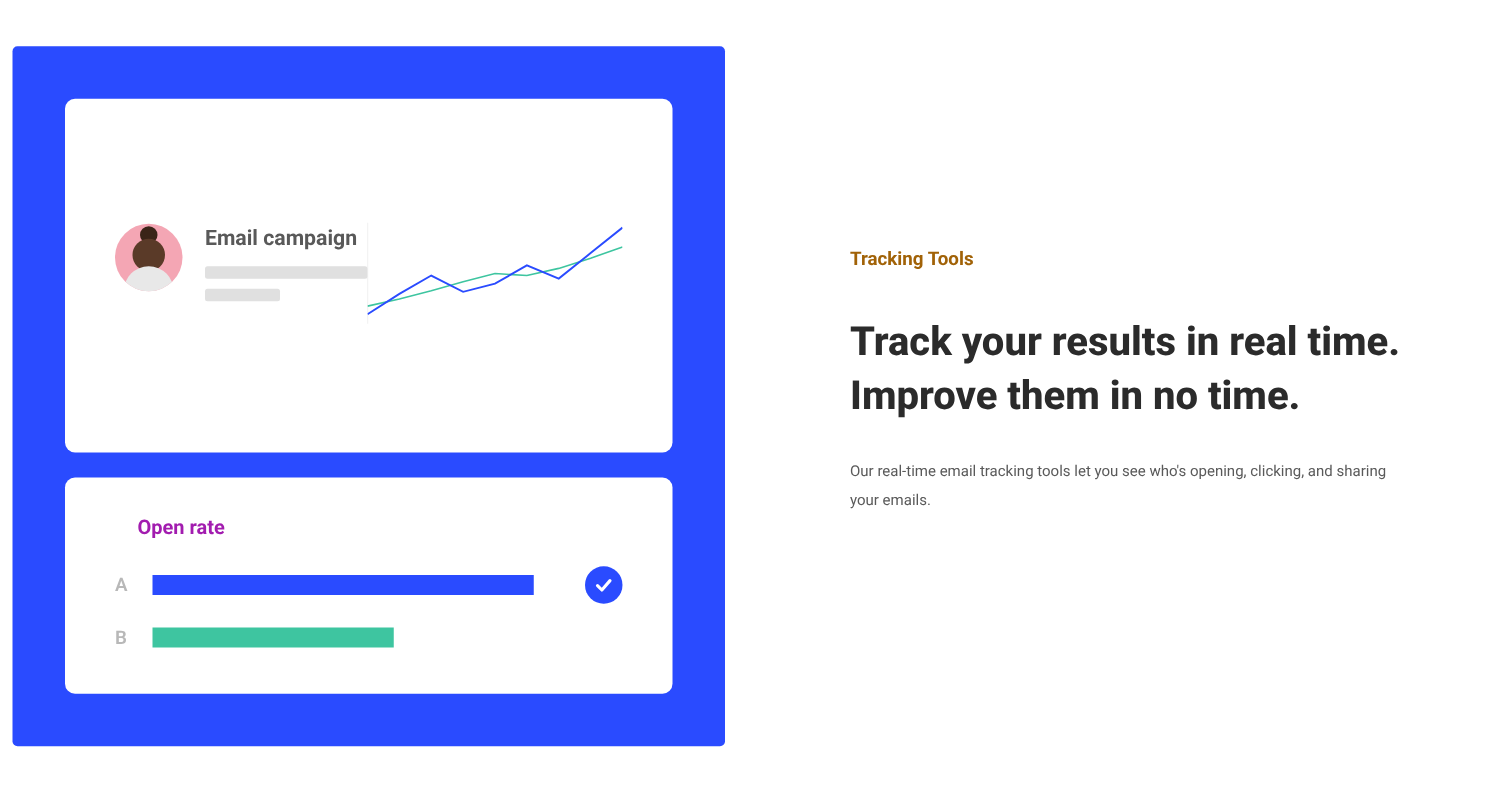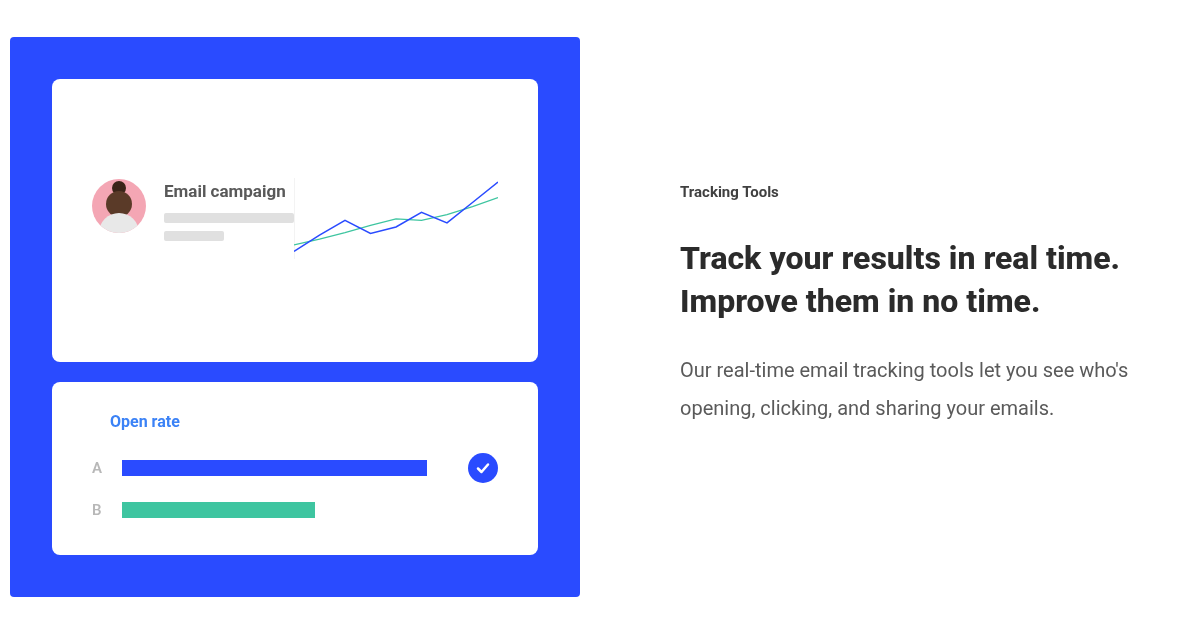--- a/index.html
+++ b/index.html
@@ -107,21 +107,21 @@
   .chart-svg {
     width: 100%;
     height: 100%;
   }
   .card-bottom {
     padding: 30px 40px 36px 40px;
   }
   .open-rate-title {
     font-size: 16px;
     font-weight: 700;
-    color: #3b82f6;
+    color: #a21caf;
     margin-bottom: 22px;
     margin-left: 18px;
   }
   .bar-row {
     display: flex;
     align-items: center;
     gap: 14px;
     margin-bottom: 18px;
   }
   .bar-row:last-child { margin-bottom: 0; }
@@ -154,36 +154,36 @@
   .check-spacer {
     width: 30px;
     flex-shrink: 0;
   }
   .copy {
     flex: 1;
     max-width: 490px;
     padding-right: 40px;
   }
   .eyebrow {
-    color: #404040;
+    color: #a16207;
     font-size: 15px;
     font-weight: 700;
     margin-bottom: 24px;
   }
   .headline {
     color: #2b2b2b;
     font-size: 32px;
     font-weight: 800;
     line-height: 1.35;
     margin-bottom: 28px;
     margin-top: 36px;
   }
   .para {
     color: #5a5a5a;
-    font-size: 20px;
+    font-size: 12px;
     line-height: 1.9;
     margin-bottom: 24px;
   }
 </style>
 </head>
 <body>
 
 <div class="container">
 
   <div class="illustration">

